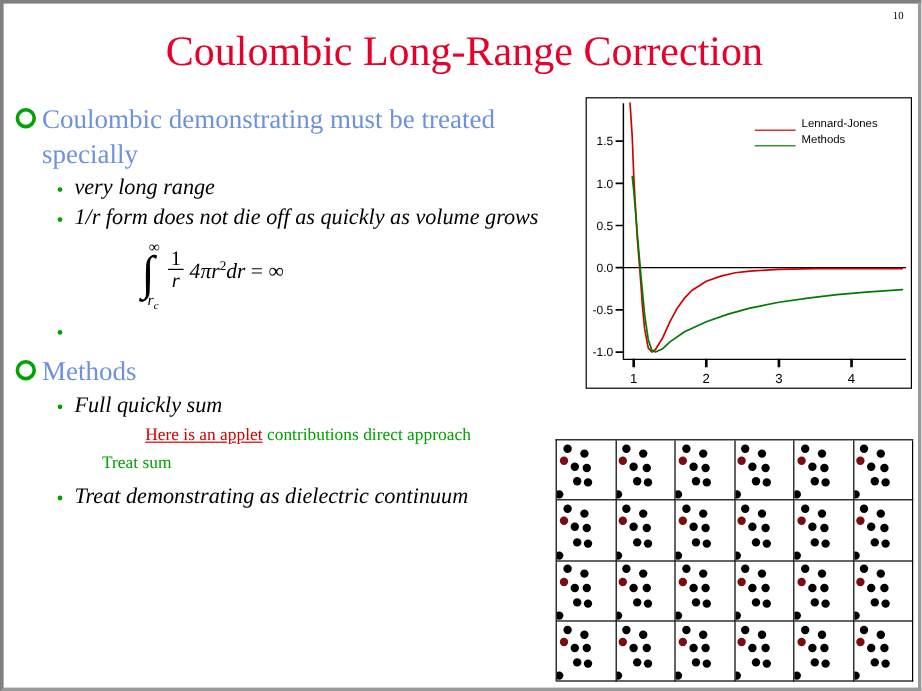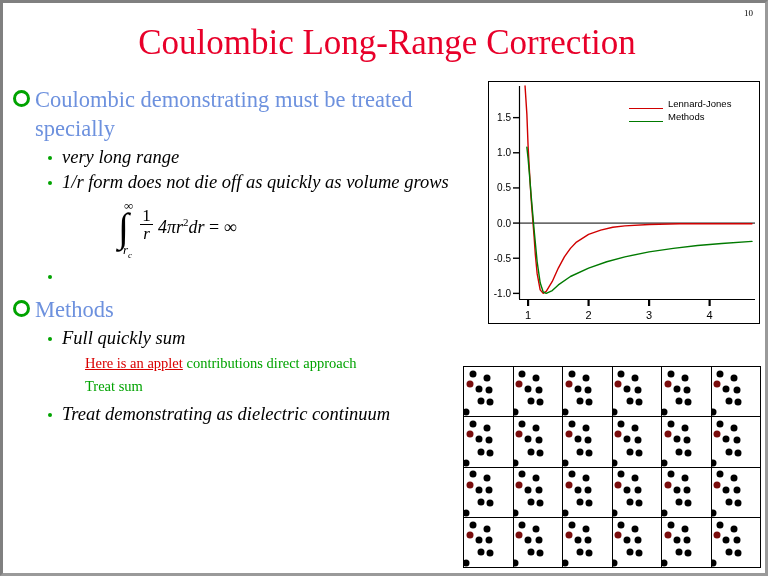--- a/index.html
+++ b/index.html
@@ -122,20 +122,21 @@
   .l3 {
     padding-left: 72px;
     font-size: 14.5px;
     color: #00A300;
     font-family: "Liberation Serif", serif;
     line-height: 1.55;
   }
   .l3 .applet-link {
     color: #D90000;
     text-decoration: underline;
+    margin-left: 36px;
   }
   
   #chart {
     position: absolute;
     left: 485px; top: 78px;
     width: 272px; height: 243px;
     border: 1.4px solid #000000;
     box-sizing: border-box;
     background: #ffffff;
   }

